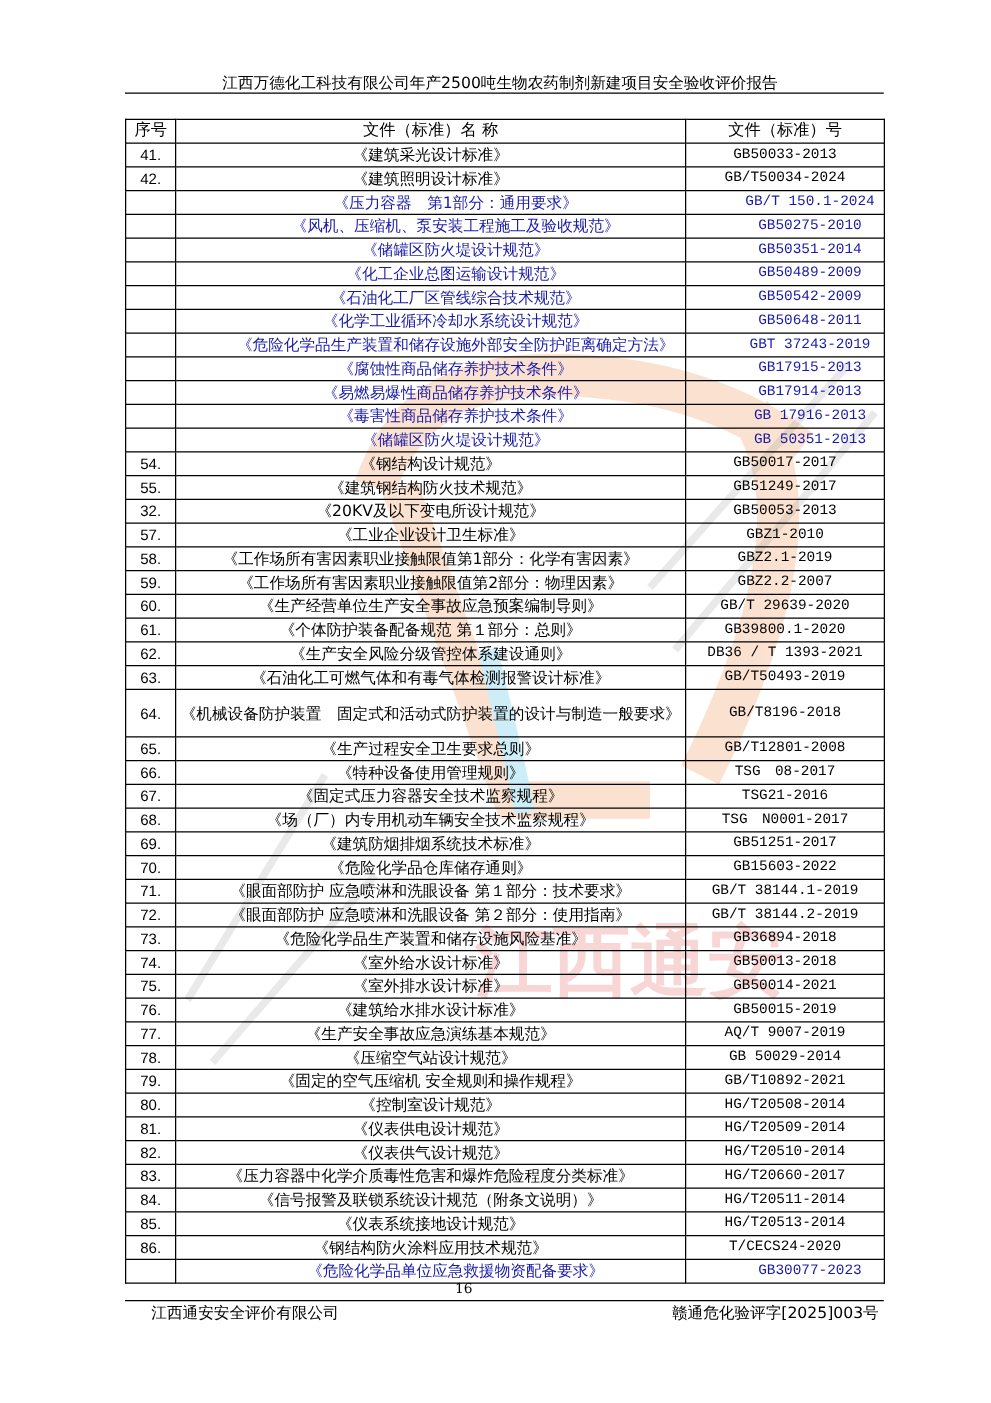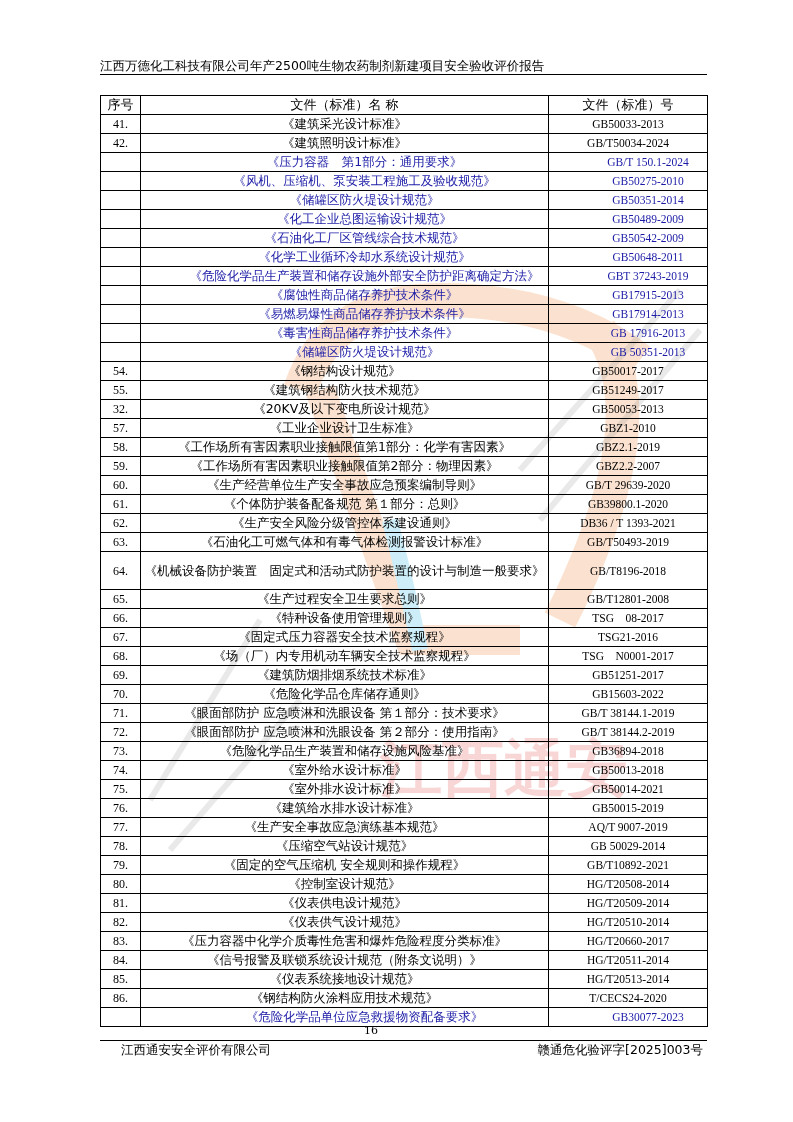--- a/index.html
+++ b/index.html
@@ -1,27 +1,27 @@
 <!DOCTYPE html>
 <html><head>
 <meta charset="utf-8">
 <style>
   html, body { margin:0; padding:0; background:#fff; }
   body { width:793px; height:1122px; position:relative; overflow:hidden;
          font-family:"DejaVu Sans", "Liberation Sans", sans-serif; color:#000; }
   .page-header { position:absolute; left:100px; right:93px; top:58px; height:16px;
-                 font-size:12.5px; line-height:16px; }
+                 text-align:center; font-size:12.5px; line-height:16px; }
   .header-rule { position:absolute; left:100px; width:607px; top:74px; border-top:1px solid #000; }
   table.refs { position:absolute; left:100px; top:95px; width:607px; border-collapse:collapse;
                table-layout:fixed; font-size:12.5px; }
   table.refs td, table.refs th { border:1px solid #000; padding:0; height:18px; line-height:18px;
                text-align:center; font-weight:normal; white-space:nowrap; overflow:hidden; }
   table.refs th { font-size:13px;margin-left:30px; }
-  td.seq { font-family:Liberation Serif, serif; font-size:12px; }
-  td.code { font-family:Liberation Serif, serif; font-size:11.5px; }
+  td.seq { font-family:Liberation Sans, sans-serif; font-size:12px; }
+  td.code { font-family:Liberation Mono, monospace; font-size:11.5px; }
   td.name { font-size:12.5px; }
   tr.blue td { color:#1a1aa6;padding-left:40px; }
   tr.tall td { height:37px; line-height:18px; white-space:normal; }
   col.c1 { width:40px; } col.c2 { width:408px; } col.c3 { width:159px; }
   .page-number { position:absolute; left:0; width:742px; top:1024px; text-align:center;
                  font-family:"DejaVu Serif", "Liberation Serif", serif; font-size:11px; }
   .footer-rule { position:absolute; left:100px; width:607px; top:1040px; border-top:1px solid #000; }
   .footer-left { position:absolute; left:106px; top:1042px; font-size:12.5px;margin-left:15px; }
   .footer-right { position:absolute; right:90px; top:1042px; font-size:12.5px; }
   .watermark { position:absolute; left:0; top:0; width:793px; height:1122px; pointer-events:none; }

